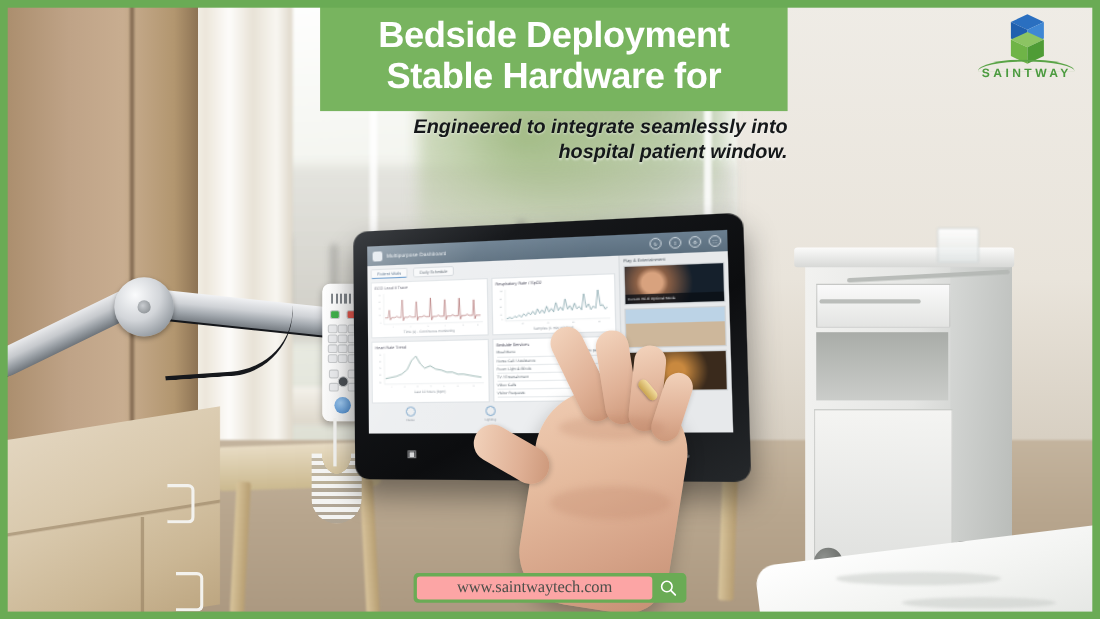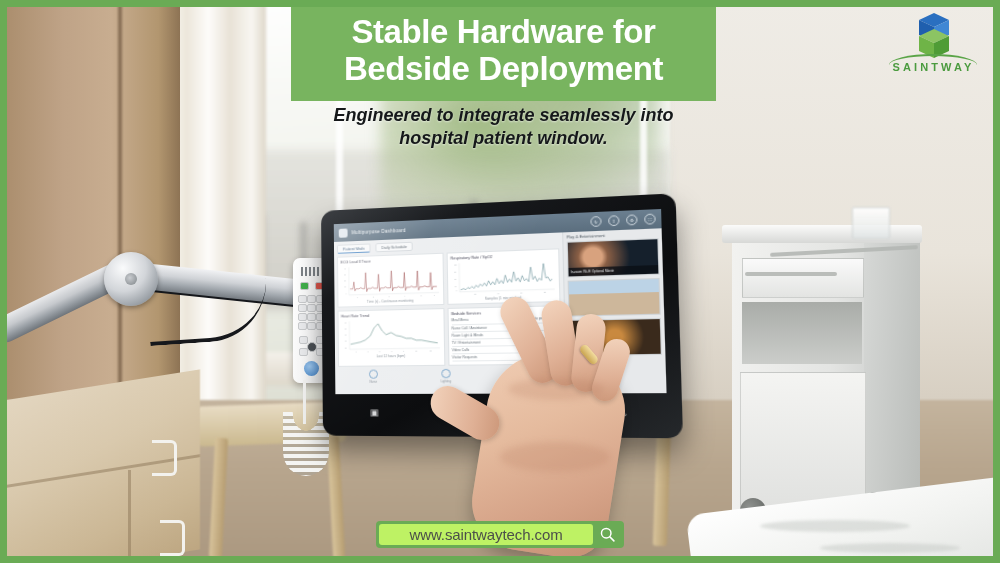--- a/index.html
+++ b/index.html
@@ -182,37 +182,37 @@
   .knuckle{position:absolute;border-radius:50%;background:rgba(180,125,95,.22);filter:blur(3px);}
 
   
   .frame{position:absolute;inset:0;border:7px solid #6aab55;box-sizing:border-box;pointer-events:none;}
 
   
   .banner{position:absolute;left:291px;top:0;width:425px;height:101px;background:#78b45f;
     display:flex;flex-direction:column;align-items:center;justify-content:center;}
   .banner h1{margin:0;color:#fff;font-weight:bold;font-size:33px;line-height:1.12;
     letter-spacing:-.4px;text-align:center;white-space:nowrap;}
-  .subhead{position:absolute;left:291px;top:104px;width:425px;text-align:center;
+  .subhead{position:absolute;left:291px;top:104px;width:425px;text-align:right;
     font-style:italic;font-weight:bold;font-size:18px;line-height:1.26;color:#15181a;
     text-shadow:0 1px 2px rgba(255,255,255,.55);}
 
   
   .logo{position:absolute;right:14px;top:10px;width:105px;height:78px;
     display:flex;flex-direction:column;align-items:center;justify-content:flex-start;}
   .logo-mark{width:58px;height:50px;position:relative;}
   .logo-word{font-size:11px;font-weight:bold;letter-spacing:3.1px;color:#4b9b3f;margin-top:1px;}
   .logo-swoosh{position:absolute;left:8px;top:44px;width:88px;height:9px;
     border-top:2px solid #5aa447;border-radius:50%/100% 100% 0 0;}
 
   
   .urlbar{position:absolute;left:376px;top:521px;width:248px;height:27px;background:#6aab55;
     border-radius:4px;display:flex;align-items:center;padding:3px;box-sizing:border-box;}
-  .urltext{flex:1;height:21px;background:#bef264;border-radius:3px;color:#4c4f4a;
-    font-size:15px;display:flex;align-items:center;justify-content:center;letter-spacing:-.1px;}
+  .urltext{flex:1;height:21px;background:#fca5a5;border-radius:3px;color:#4c4f4a;
+    font-size:15px;display:flex;align-items:center;justify-content:center;letter-spacing:-.1px;font-family:Liberation Serif, serif;}
   .urlsearch{width:28px;height:21px;display:flex;align-items:center;justify-content:center;}
 </style>
 </head>
 <body>
 
 <div class="stage">
 
   <div class="photo">
     <div class="wall"></div>
 
@@ -465,22 +465,22 @@
       <div class="finger" style="left:132px;top:22px;width:29px;height:78px;transform:rotate(6deg);"></div>
       <div class="finger" style="left:156px;top:46px;width:26px;height:64px;transform:rotate(18deg);"></div>
       <div class="finger" style="left:6px;top:84px;width:34px;height:74px;transform:rotate(-60deg);border-radius:18px;"></div>
       <div class="ring" style="left:136px;top:58px;"></div>
       <div class="knuckle" style="left:66px;top:86px;width:96px;height:22px;"></div>
       <div class="knuckle" style="left:58px;top:150px;width:110px;height:30px;"></div>
     </div>
   </div>
 
   <div class="banner">
+    <h1>Bedside Deployment</h1>
     <h1>Stable Hardware for</h1>
-    <h1>Bedside Deployment</h1>
   </div>
   <div class="subhead">
     <div>Engineered to integrate seamlessly into</div>
     <div>hospital patient window.</div>
   </div>
 
   <div class="logo">
     <div class="logo-mark">
       <svg viewBox="0 0 58 50" width="58" height="50">
         <polygon points="14,10 29,3 44,10 29,17" fill="#2a6fc0"></polygon>

